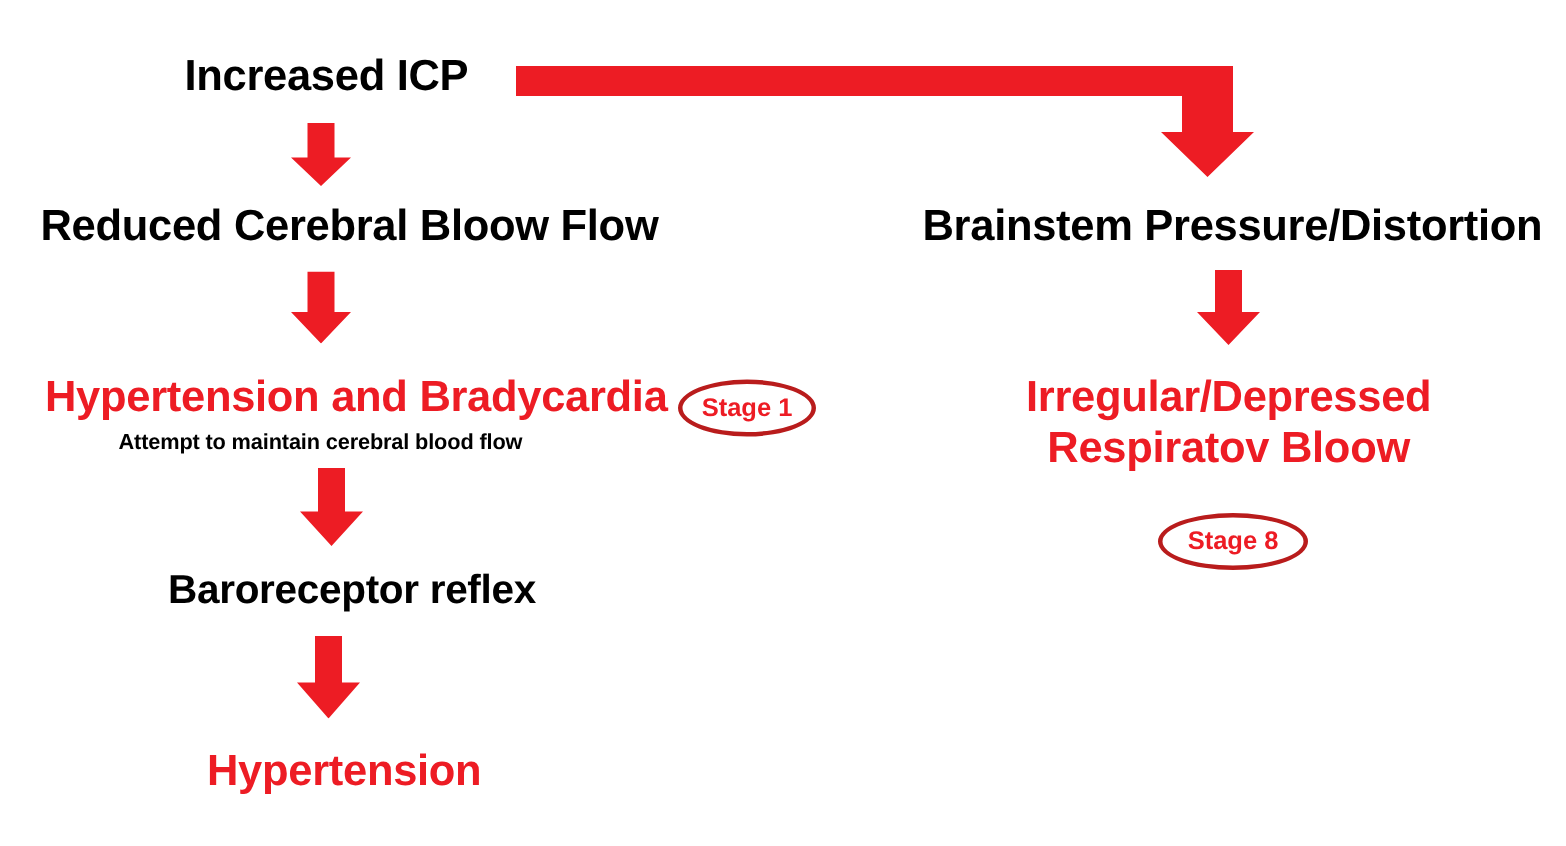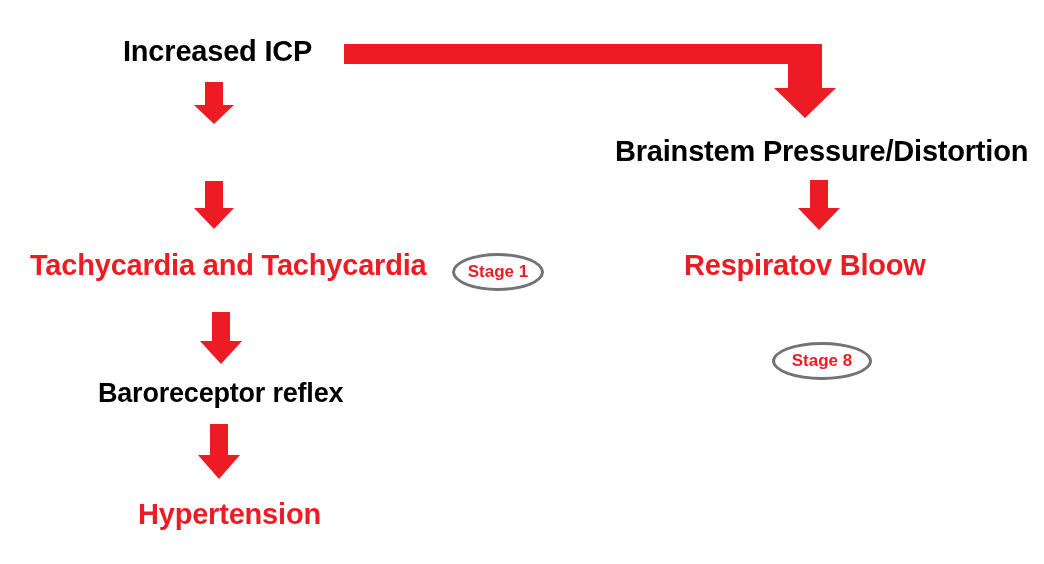--- a/index.html
+++ b/index.html
@@ -46,21 +46,21 @@
     top: 250px;
     font-size: 29px;
   }
   .n-sub {
     left: 79px;
     top: 288px;
     font-size: 14.5px;
     letter-spacing: -0.1px;
   }
   .n-baro {
-    left: 98px;
+    left: 112px;
     top: 379px;
     font-size: 27px;
   }
   .n-brady {
     left: 138px;
     top: 499px;
     font-size: 29px;
   }
   .n-brain {
     left: 615px;
@@ -88,21 +88,21 @@
     position: absolute;
     left: 344px;
     top: 40px;
     width: 492px;
     height: 82px;
   }
 
   
   .stage {
     position: absolute;
-    border: 3px solid #737373;
+    border: 3px solid #b91c1c;
     border-radius: 50%;
     color: #ED1C24;
     font-weight: bold;
     display: flex;
     align-items: center;
     justify-content: center;
     box-sizing: border-box;
     background: transparent;
   }
   .s1 {
@@ -139,29 +139,31 @@
       <path d="M0,4 L478,4 L478,48 L492,48 L461,78 L430,48 L444,48 L444,24 L0,24 Z" fill="#ED1C24"></path>
     </svg>
   </div>
 
   <div class="arrow" style="left:194px; top:82px;">
     <svg width="40" height="42" viewBox="0 0 40 42" xmlns="http://www.w3.org/2000/svg">
       <path d="M11,0 L29,0 L29,23 L40,23 L20,42 L0,23 L11,23 Z" fill="#ED1C24"></path>
     </svg>
   </div>
 
+  <div class="node node-black n-rcbf">Reduced Cerebral Bloow Flow</div>
 
   <div class="arrow" style="left:194px; top:181px;">
     <svg width="40" height="48" viewBox="0 0 40 48" xmlns="http://www.w3.org/2000/svg">
       <path d="M11,0 L29,0 L29,27 L40,27 L20,48 L0,27 L11,27 Z" fill="#ED1C24"></path>
     </svg>
   </div>
 
-  <div class="node node-red n-htn">Tachycardia and Tachycardia</div>
-
+  <div class="node node-red n-htn">Hypertension and Bradycardia</div>
+
+  <div class="node node-black n-sub">Attempt to maintain cerebral blood flow</div>
 
   <div class="stage s1">
     <span>Stage 1</span>
   </div>
 
   <div class="arrow" style="left:200px; top:312px;">
     <svg width="42" height="52" viewBox="0 0 42 52" xmlns="http://www.w3.org/2000/svg">
       <path d="M12,0 L30,0 L30,29 L42,29 L21,52 L0,29 L12,29 Z" fill="#ED1C24"></path>
     </svg>
   </div>
@@ -179,20 +181,21 @@
 
   <div class="node node-black n-brain">Brainstem Pressure/Distortion</div>
 
   <div class="arrow" style="left:798px; top:180px;">
     <svg width="42" height="50" viewBox="0 0 42 50" xmlns="http://www.w3.org/2000/svg">
       <path d="M12,0 L30,0 L30,28 L42,28 L21,50 L0,28 L12,28 Z" fill="#ED1C24"></path>
     </svg>
   </div>
 
   <div class="node node-red n-resp">
+    <div>Irregular/Depressed</div>
     <div>Respiratov Bloow</div>
   </div>
 
   <div class="stage s3">
     <span>Stage 8</span>
   </div>
 
 </div>
 
 </body></html>

